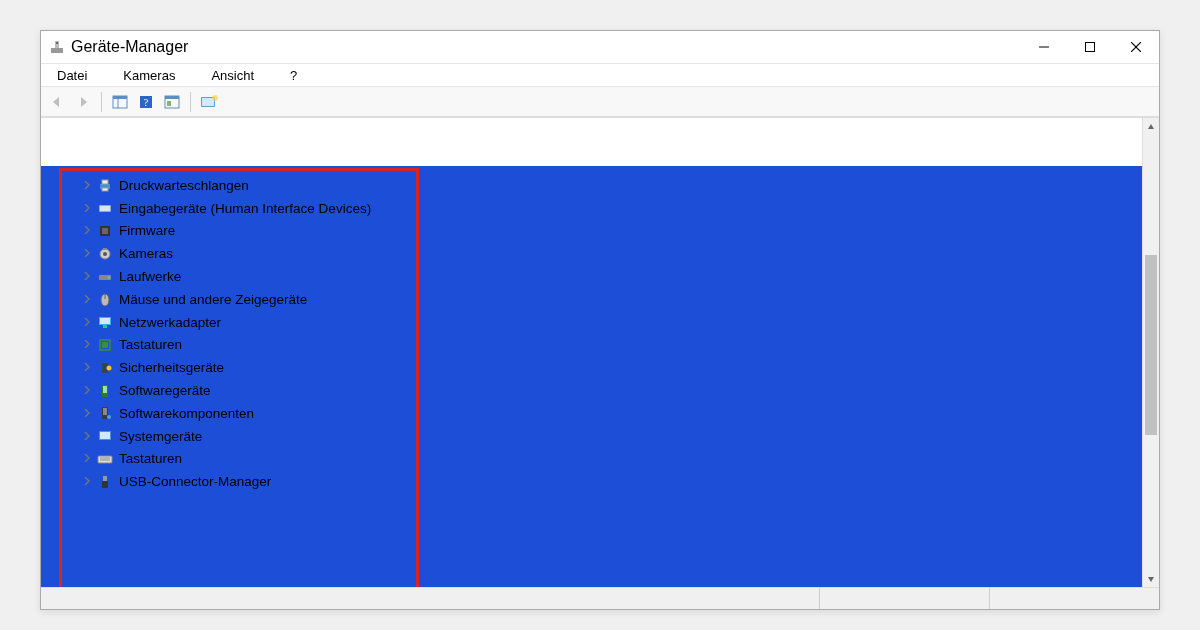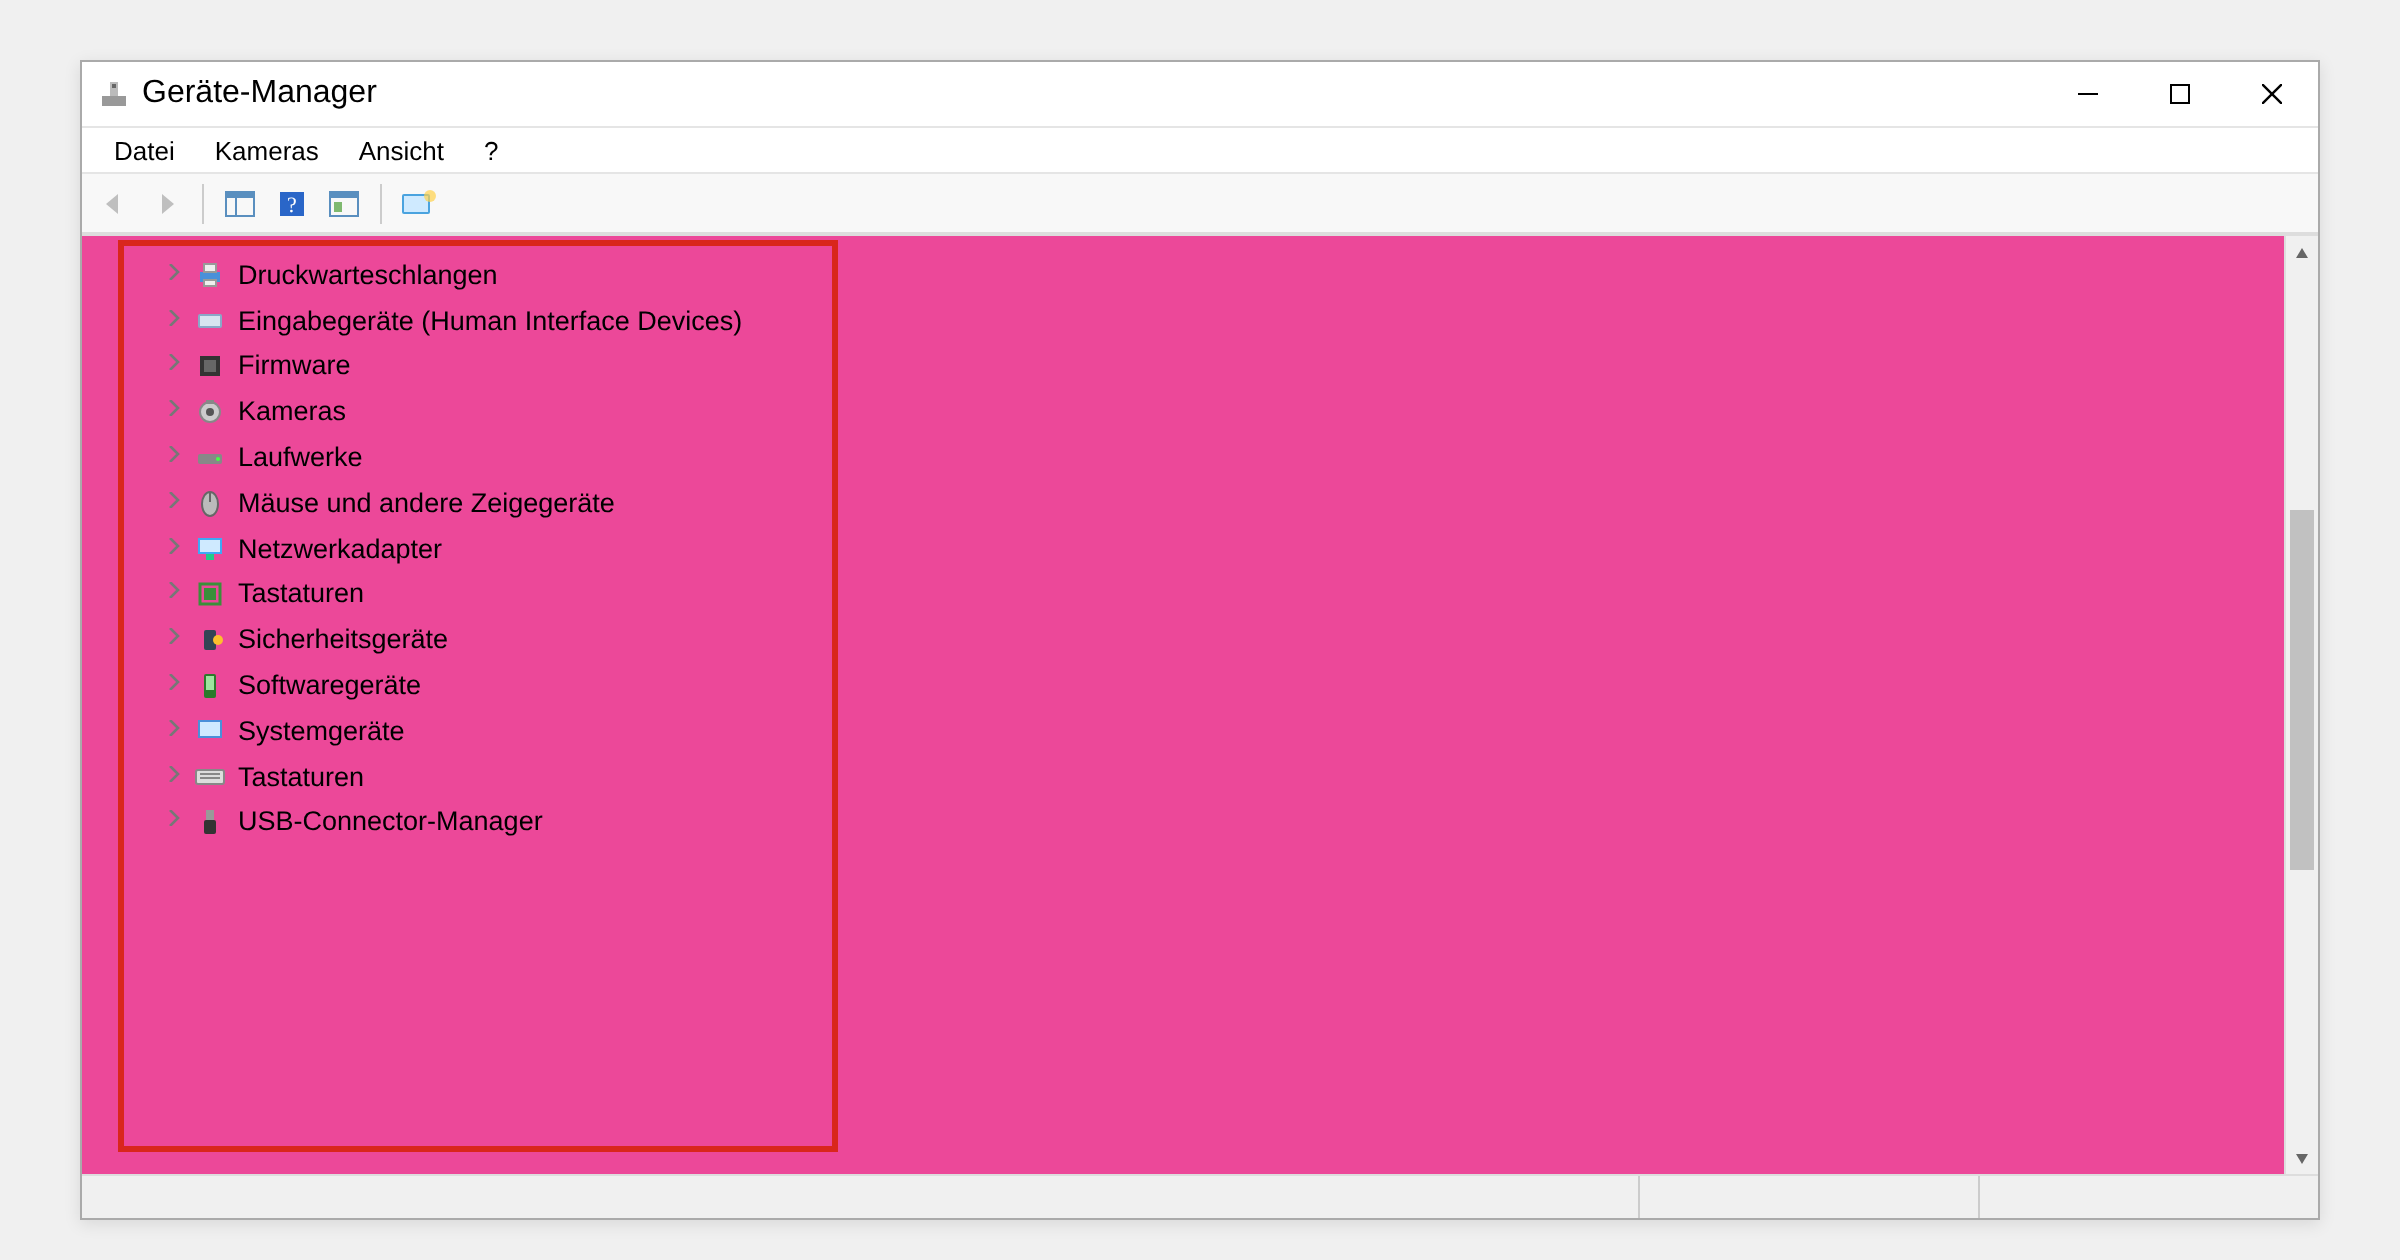--- a/index.html
+++ b/index.html
@@ -58,21 +58,21 @@
     cursor: default;
   }
   .win-btn svg { width: 10px; height: 10px; }
   .menubar {
     height: 24px;
     display: flex;
     align-items: center;
     padding: 0 6px;
     border-top: 1px solid #e5e5e5;
     border-bottom: 1px solid #e5e5e5;
-    gap: 0;
+    gap: 16px;
   }
   .menu-item {
     padding: 2px 10px;
     font-size: 13px;
     cursor: default;
   }
   .toolbar {
     height: 30px;
     display: flex;
     align-items: center;
@@ -98,21 +98,22 @@
     flex: 1;
     position: relative;
     border-top: 1px solid #ddd;
     display: flex;
     overflow: hidden;
   }
   .tree-area {
     flex: 1;
     position: relative;
     overflow: hidden;
-    background: #ec4899;
+    background: #1d4ed8;
+    margin-top: 48px;
   }
   .highlight-box {
     position: absolute;
     left: 18px;
     top: 2px;
     width: 360px;
     height: 456px;
     border: 3px solid #d9261c;
     pointer-events: none;
     z-index: 5;
@@ -392,20 +393,33 @@
               </svg>
             </span>
             <span class="dev-label">Softwaregeräte</span>
           </div>
           <div class="tree-row">
             <span class="expander"><svg width="8" height="8" viewBox="0 0 8 8">
                 <path d="M2 0 L6 4 L2 8" fill="none" stroke="#777" stroke-width="1.3"></path>
               </svg></span>
             <span class="dev-icon">
               <svg width="16" height="16" viewBox="0 0 16 16">
+                <rect x="5" y="2" width="6" height="12" rx="1" fill="#3a3a3a"></rect>
+                <rect x="6" y="3" width="4" height="7" fill="#888"></rect>
+                <circle cx="12" cy="12" r="2" fill="#4aa3df"></circle>
+              </svg>
+            </span>
+            <span class="dev-label">Softwarekomponenten</span>
+          </div>
+          <div class="tree-row">
+            <span class="expander"><svg width="8" height="8" viewBox="0 0 8 8">
+                <path d="M2 0 L6 4 L2 8" fill="none" stroke="#777" stroke-width="1.3"></path>
+              </svg></span>
+            <span class="dev-icon">
+              <svg width="16" height="16" viewBox="0 0 16 16">
                 <rect x="2" y="3" width="12" height="9" fill="#4a90d9"></rect>
                 <rect x="3" y="4" width="10" height="7" fill="#cfeaff"></rect>
               </svg>
             </span>
             <span class="dev-label">Systemgeräte</span>
           </div>
           <div class="tree-row">
             <span class="expander"><svg width="8" height="8" viewBox="0 0 8 8">
                 <path d="M2 0 L6 4 L2 8" fill="none" stroke="#777" stroke-width="1.3"></path>
               </svg></span>

